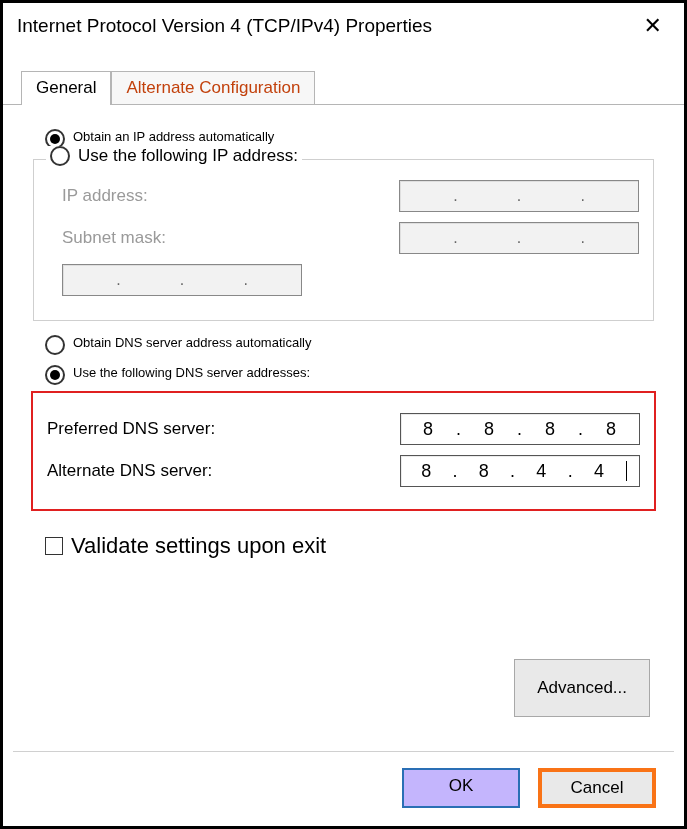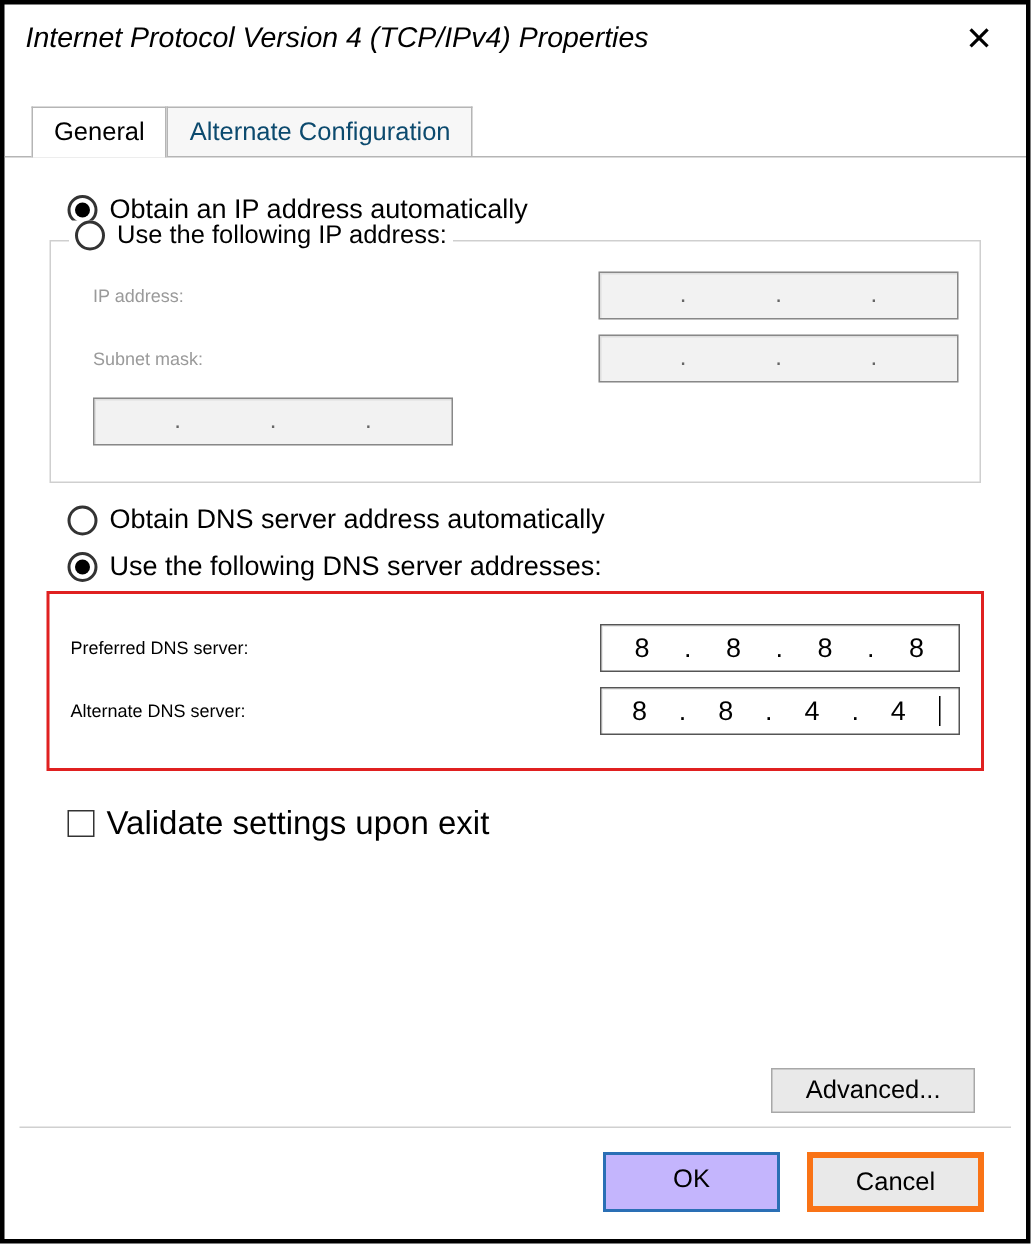--- a/index.html
+++ b/index.html
@@ -15,21 +15,20 @@
     position: relative;
   }
   .titlebar {
     display: flex;
     align-items: center;
     justify-content: space-between;
     padding: 10px 14px 8px 14px;
   }
   .titlebar .title {
     font-size: 19px;
-    font-style: italic;
   }
   .close-btn {
     font-size: 22px;
     line-height: 1;
     padding: 2px 8px;
     cursor: pointer;
     font-family: Arial, sans-serif;
   }
   .tab-strip {
     display: flex;
@@ -46,36 +45,36 @@
     position: relative;
     cursor: pointer;
   }
   .tab.active {
     background: #fff;
     z-index: 2;
     margin-bottom: -1px;
     padding-bottom: 7px;
   }
   .tab.inactive {
-    color: #0c4a6e;
+    color: #c2410c;
     background: #f7f7f7;
   }
   .panel {
     padding: 18px 24px 0 24px;
   }
   .intro {
     font-size: 17px;
     line-height: 1.35;
     margin: 14px 0 22px 0;
   }
   .radio-row {
     display: flex;
-    align-items: flex-end;
+    align-items: flex-start;
     margin: 6px 0 6px 18px;
-    font-size: 18px;
+    font-size: 13px;
   }
   .radio {
     width: 20px; height: 20px;
     border: 2px solid #333;
     border-radius: 50%;
     margin-right: 8px;
     display: inline-flex;
     align-items: center;
     justify-content: center;
     flex-shrink: 0;
@@ -106,21 +105,21 @@
     align-items: center;
     font-size: 17px;
   }
   .field-row {
     display: flex;
     align-items: center;
     justify-content: space-between;
     margin: 10px 0;
   }
   .field-label {
-    font-size: 12px;
+    font-size: 17px;
   }
   .field-label.disabled { color: #9a9a9a; }
   .ip-box {
     width: 240px;
     height: 32px;
     border: 1px solid #888;
     background: #f2f2f2;
     display: flex;
     align-items: center;
     justify-content: space-evenly;
@@ -150,22 +149,22 @@
   }
   .checkbox {
     width: 18px; height: 18px;
     border: 1.5px solid #333;
     margin-right: 8px;
     flex-shrink: 0;
   }
   .adv-btn {
     position: absolute;
     right: 34px;
-    bottom: 84px;
-    padding: 4px 22px;
+    bottom: 109px;
+    padding: 18px 22px;
     font-size: 17px;
     background: #e9e9e9;
     border: 1px solid #a8a8a8;
     cursor: pointer;
   }
   .footer {
     position: absolute;
     right: 28px;
     bottom: 18px;
     display: flex;

